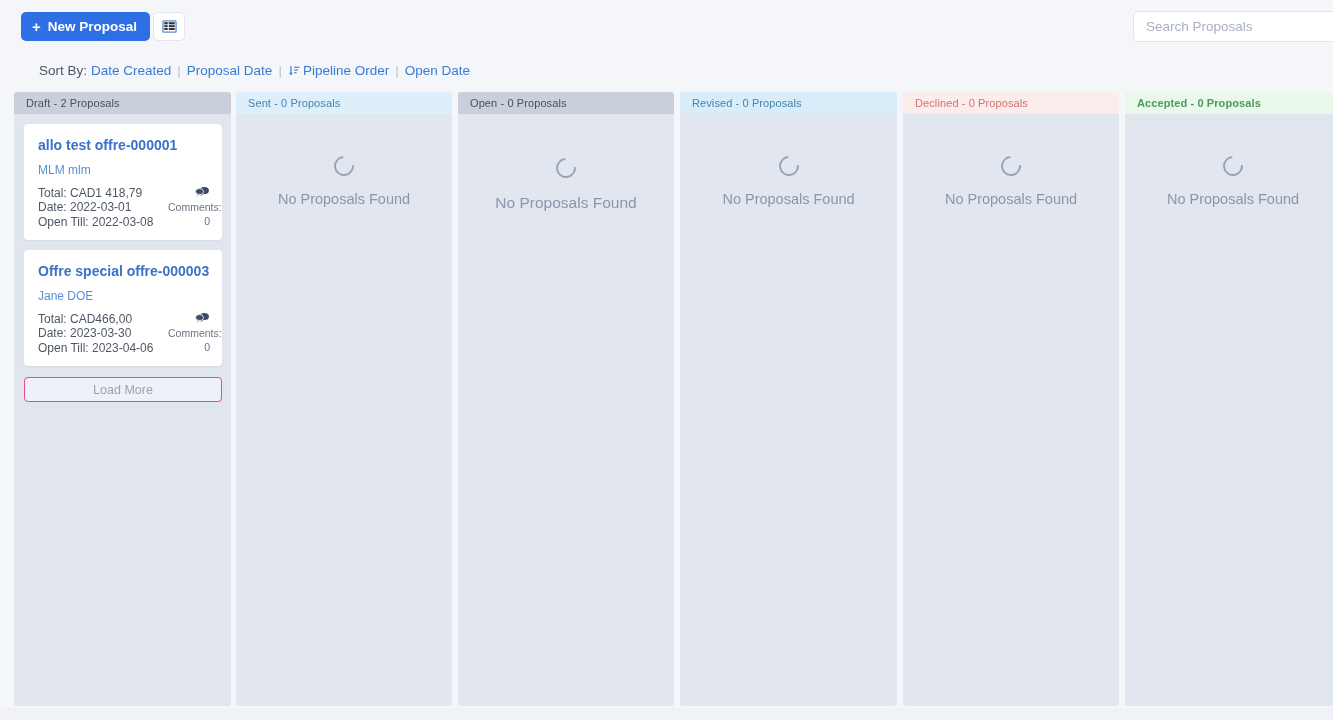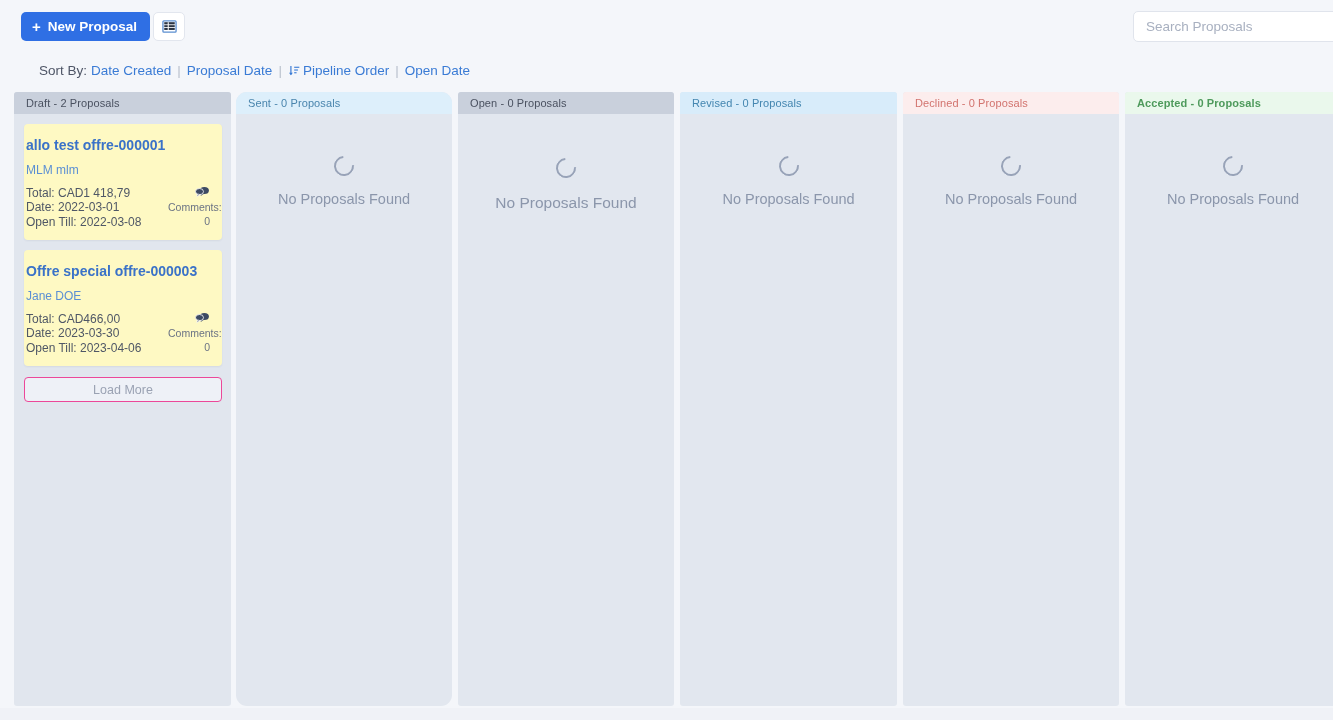--- a/index.html
+++ b/index.html
@@ -94,21 +94,21 @@
   }
   .column {
     position: relative;
     flex: 0 0 auto;
     height: 614px;
     border-radius: 3px;
     overflow: hidden;
     background: #e1e6ee;
   }
   .col-0 { width: 217px; background: #e1e6ee; }
-  .col-1 { width: 216px; background: #e2e7ef; margin-left: 1px; border-radius: 11px;}
+  .col-1 { width: 216px; background: #e2e7ef; margin-left: 1px;}
   .col-2 { width: 216px; background: #e2e7ef; margin-left: 2px;}
   .col-3 { width: 217px; background: #e2e7ef; margin-left: 2px;}
   .col-4 { width: 216px; background: #e2e7ef; margin-left: 2px;}
   .col-5 { width: 216px; background: #e2e7ef; margin-left: 2px;}
 
   .col-header {
     height: 22px;
     display: flex; align-items: center;
     padding-left: 12px;
     font-size: 11px;
@@ -149,23 +149,23 @@
     font-size: 14.5px;
     color: #8b96ab;
     white-space: nowrap;
   }
   .empty-state.lower .empty-text { font-size: 15.5px; }
 
   
   .card {
     position: relative;
     margin: 10px 9px 0 10px;
-    background: #fef9c3;
+    background: #ffffff;
     border-radius: 4px;
-    padding: 14px 12px 11px 2px;
+    padding: 14px 12px 11px 14px;
     box-shadow: 0 1px 2px rgba(40,55,80,0.07);
   }
   .card-title {
     font-size: 14px;
     font-weight: bold;
     color: #3a72c8;
     line-height: 15.5px;
     margin-bottom: 9px;
     cursor: pointer;
   }

